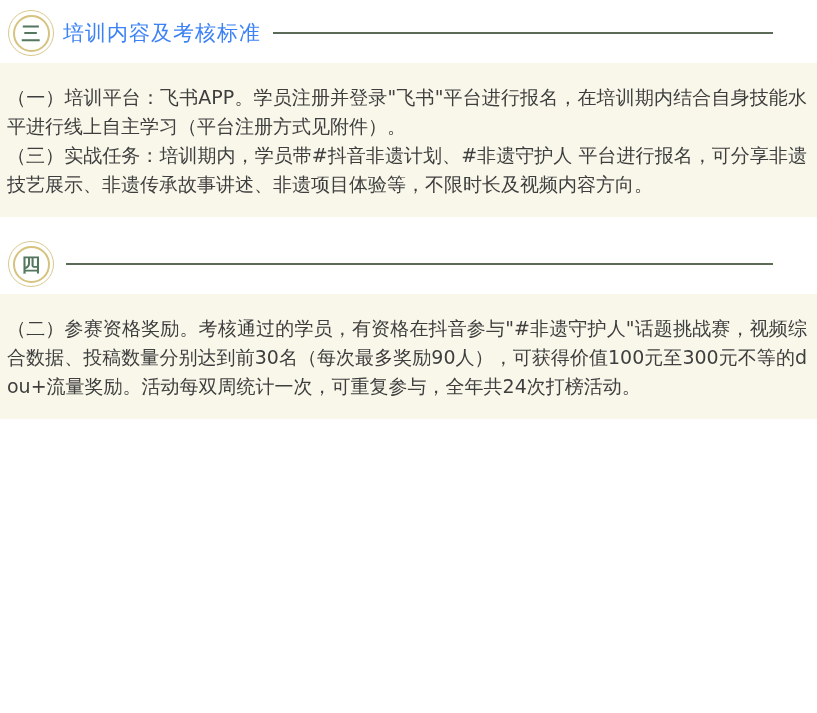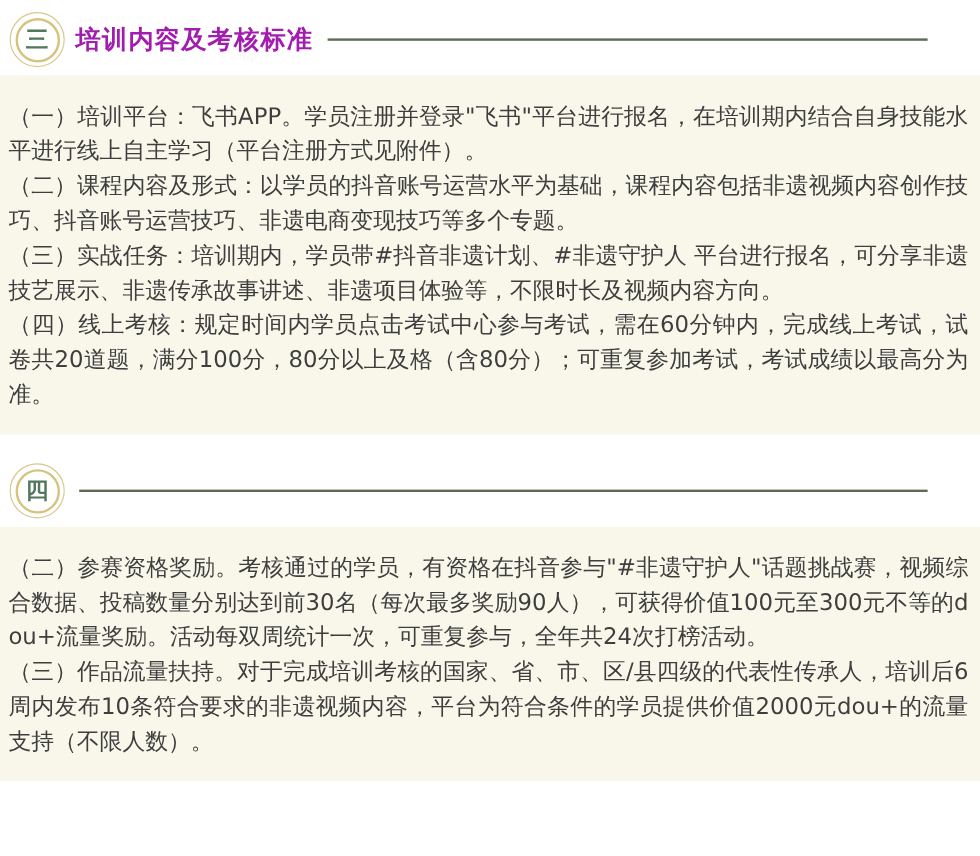--- a/index.html
+++ b/index.html
@@ -39,23 +39,23 @@
     display: flex;
     align-items: center;
     justify-content: center;
     color: #53785f;
     font-size: 19px;
     font-weight: 700;
     line-height: 1;
   }
   .section-title {
     margin-left: 9px;
-    color: #a21caf;
+    color: #3b82f6;
     font-size: 21px;
-    font-weight: 700;
+    font-weight: 400;
     letter-spacing: 1px;
     white-space: nowrap;
   }
   .divider {
     flex: 1 1 auto;
     height: 2px;
     background: #5c6b58;
     margin: 0 44px 0 12px;
   }
   .content-box {
@@ -79,30 +79,27 @@
   <div class="section-header">
     <div class="badge">
       <div class="badge-inner">三</div>
     </div>
     <div class="section-title">培训内容及考核标准</div>
     <div class="divider"></div>
   </div>
 
   <div class="content-box">
     <p>（一）培训平台：飞书APP。学员注册并登录"飞书"平台进行报名，在培训期内结合自身技能水平进行线上自主学习（平台注册方式见附件）。</p>
-    <p>（二）课程内容及形式：以学员的抖音账号运营水平为基础，课程内容包括非遗视频内容创作技巧、抖音账号运营技巧、非遗电商变现技巧等多个专题。</p>
     <p>（三）实战任务：培训期内，学员带#抖音非遗计划、#非遗守护人 平台进行报名，可分享非遗技艺展示、非遗传承故事讲述、非遗项目体验等，不限时长及视频内容方向。</p>
-    <p>（四）线上考核：规定时间内学员点击考试中心参与考试，需在60分钟内，完成线上考试，试卷共20道题，满分100分，80分以上及格（含80分）；可重复参加考试，考试成绩以最高分为准。</p>
   </div>
 
   <div class="section-header" style="margin-top:23px;">
     <div class="badge">
       <div class="badge-inner">四</div>
     </div>
     <div class="divider"></div>
   </div>
 
   <div class="content-box">
     <p>（二）参赛资格奖励。考核通过的学员，有资格在抖音参与"#非遗守护人"话题挑战赛，视频综合数据、投稿数量分别达到前30名（每次最多奖励90人），可获得价值100元至300元不等的dou+流量奖励。活动每双周统计一次，可重复参与，全年共24次打榜活动。</p>
-    <p>（三）作品流量扶持。对于完成培训考核的国家、省、市、区/县四级的代表性传承人，培训后6周内发布10条符合要求的非遗视频内容，平台为符合条件的学员提供价值2000元dou+的流量支持（不限人数）。</p>
   </div>
 
 </div>
 
 </body></html>

